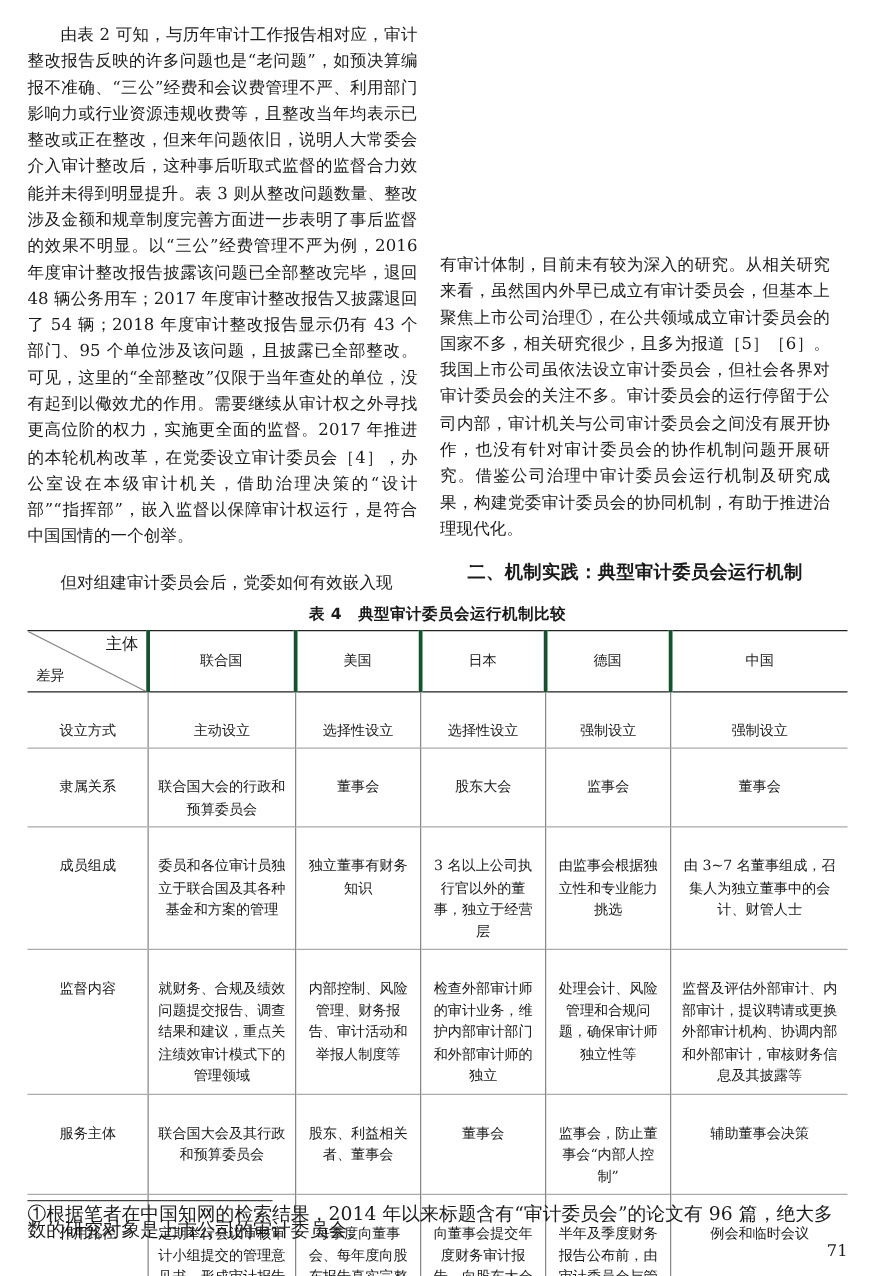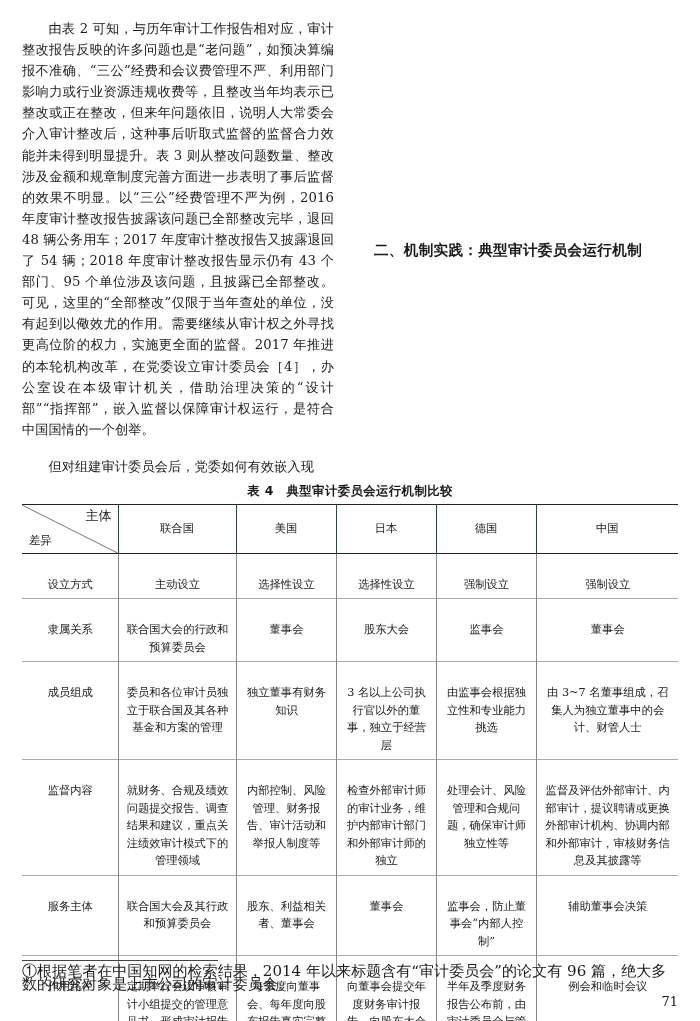--- a/index.html
+++ b/index.html
@@ -23,21 +23,21 @@
     height: 1021px;
     box-sizing: border-box;
     padding: 18px 22px 0 22px;
   }
 
   
   .columns {
     display: flex;
     flex-direction: row;
     gap: 18px;
-    align-items: center;
+    align-items: flex-end;
   }
   .col {
     width: 312px;
     flex: 0 0 312px;
   }
   p.bt {
     margin: 0;
     font-size: 13.2px;
     line-height: 21.1px;
     text-align: justify;
@@ -82,21 +82,21 @@
     padding: 22px 5px 5px 6px;
     border-left: 1px solid #888;
     font-weight: normal;
     word-break: break-all;
     text-align: center;
   }
   table.cmp td:first-child, table.cmp th:first-child {
     border-left: none;
   }
   table.cmp thead th {
-    border-left: 1px solid #14532d;
+    border-left: 3px solid #14532d;
     text-align: center;
     vertical-align: middle;
     height: 44px;
     padding: 2px;
   }
   table.cmp thead th:first-child { border-left: none; }
   tr.hdr { border-top: 1.6px solid #222; border-bottom: 1.1px solid #222; }
   tr.drow { border-bottom: 1px solid #aaa; }
   tr.drow.last { border-bottom: none; }
   tbody tr.drow td { border-top: none; }
@@ -164,20 +164,21 @@
 <div id="page">
 
   <div class="columns">
 
     <div class="col">
       <p class="bt indent">由表 2 可知，与历年审计工作报告相对应，审计整改报告反映的许多问题也是“老问题”，如预决算编报不准确、“三公”经费和会议费管理不严、利用部门影响力或行业资源违规收费等，且整改当年均表示已整改或正在整改，但来年问题依旧，说明人大常委会介入审计整改后，这种事后听取式监督的监督合力效能并未得到明显提升。表 3 则从整改问题数量、整改涉及金额和规章制度完善方面进一步表明了事后监督的效果不明显。以“三公”经费管理不严为例，2016 年度审计整改报告披露该问题已全部整改完毕，退回 48 辆公务用车；2017 年度审计整改报告又披露退回了 54 辆；2018 年度审计整改报告显示仍有 43 个部门、95 个单位涉及该问题，且披露已全部整改。可见，这里的“全部整改”仅限于当年查处的单位，没有起到以儆效尤的作用。需要继续从审计权之外寻找更高位阶的权力，实施更全面的监督。2017 年推进的本轮机构改革，在党委设立审计委员会［4］，办公室设在本级审计机关，借助治理决策的“设计部”“指挥部”，嵌入监督以保障审计权运行，是符合中国国情的一个创举。</p>
       <p class="bt indent">但对组建审计委员会后，党委如何有效嵌入现</p>
     </div>
 
     <div class="col">
+      <p class="bt">有审计体制，目前未有较为深入的研究。从相关研究来看，虽然国内外早已成立有审计委员会，但基本上聚焦上市公司治理①，在公共领域成立审计委员会的国家不多，相关研究很少，且多为报道［5］［6］。我国上市公司虽依法设立审计委员会，但社会各界对审计委员会的关注不多。审计委员会的运行停留于公司内部，审计机关与公司审计委员会之间没有展开协作，也没有针对审计委员会的协作机制问题开展研究。借鉴公司治理中审计委员会运行机制及研究成果，构建党委审计委员会的协同机制，有助于推进治理现代化。</p>
       <h2 class="section">二、机制实践：典型审计委员会运行机制</h2>
     </div>
 
   </div>
 
   <div class="table-wrap">
     <div class="table-title">表 4　典型审计委员会运行机制比较</div>
 
     <table class="cmp">
       <colgroup>

